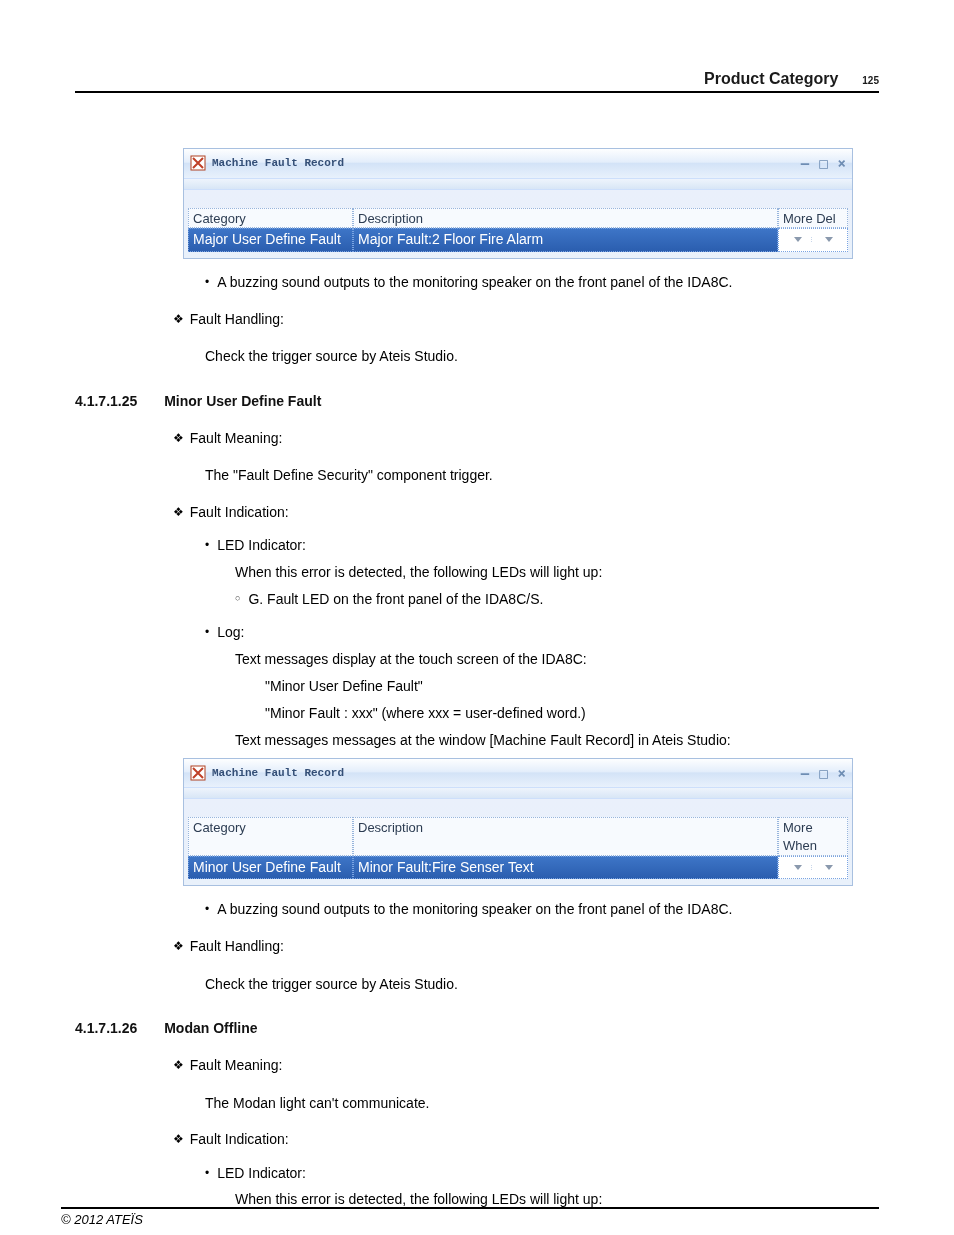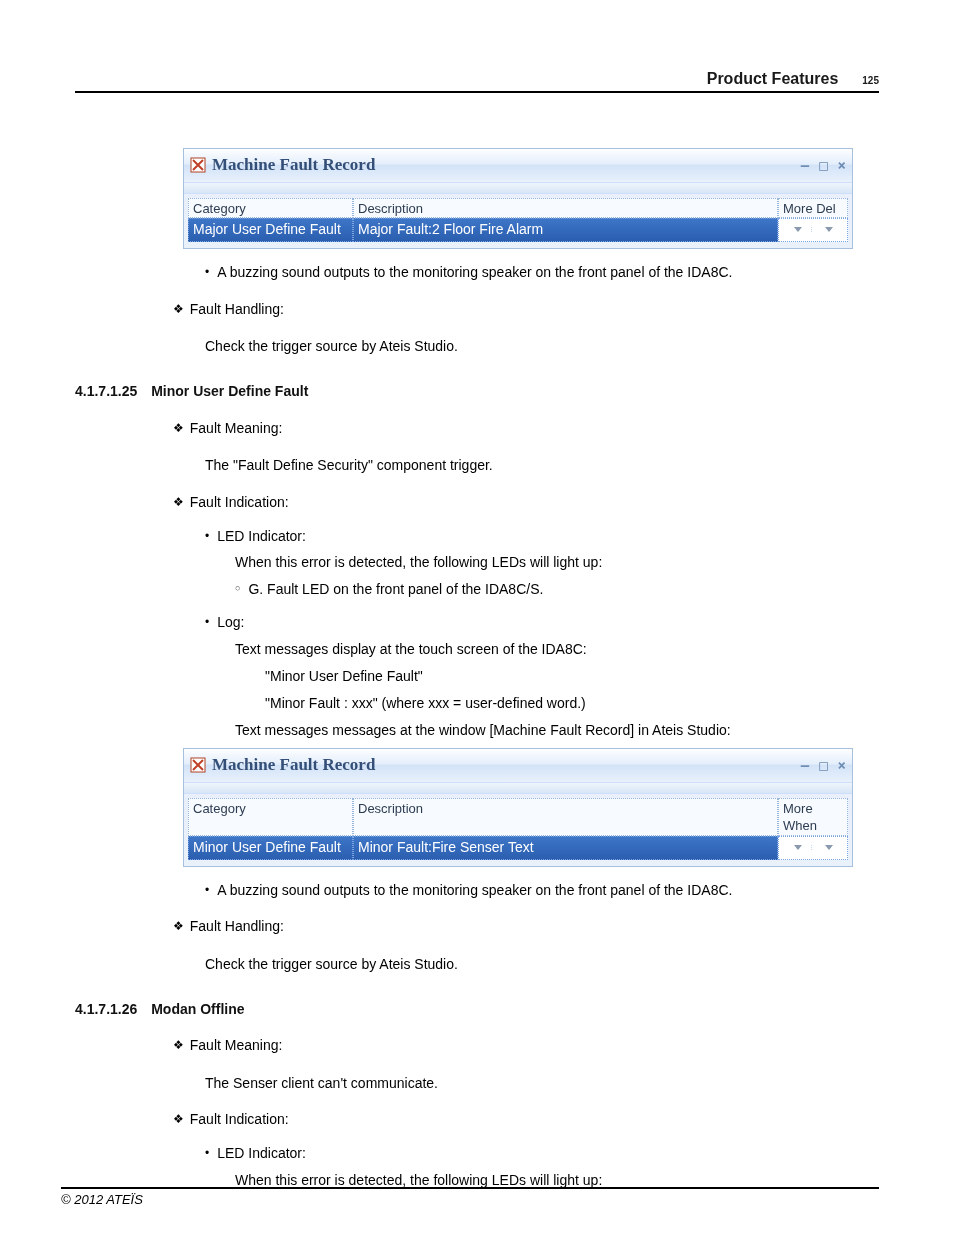--- a/index.html
+++ b/index.html
@@ -58,38 +58,38 @@
   .window-titlebar .app-icon {
     width: 16px; height: 16px;
     margin-right: 6px;
     display: inline-flex;
     align-items: center;
     justify-content: center;
   }
   .window-titlebar .app-icon svg { width:16px; height:16px; }
   .window-titlebar .title {
     flex: 1;
-    font-family: Liberation Serif, serif;
-    font-weight: bold;
-    font-size: 17px;
+    font-family: Liberation Mono, monospace;
+    font-weight: bold;
+    font-size: 11px;
   }
   .window-titlebar .winbtn {
     color: #6e8db3;
     font-size: 14px;
     margin-left: 10px;
     font-family: Consolas, monospace;
   }
   .window-toolbar {
     height: 10px;
     background: linear-gradient(#eef4fc,#d8e6f6);
     border-top: 1px solid #cddffb;
     border-bottom: 1px solid #cddffb;
   }
   .window-body {
-    padding: 4px 4px 6px 4px;
+    padding: 18px 4px 6px 4px;
     background: linear-gradient(#eaf0fb,#e9f1fb);
   }
   .head-row {
     display: flex;
     background: #f7fafe;
   }
   .head-row .cell {
     border: 1px dotted #98b5dc;
     padding: 1px 4px 0 4px;
     color: #2c3c52;
@@ -161,37 +161,37 @@
     margin-right: 8px;
     line-height: 1.9;
     color:#444;
   }
   .section-heading {
     font-weight: bold;
     font-size: 14px;
     margin: 26px 0 6px 0;
     color: #111;
   }
-  .section-heading .num { margin-right: 10px; }
+  .section-heading .num { margin-right: 23px; }
   .footer {
     position: absolute;
     left: 61px; right: 75px; bottom: 30px;
     border-top: 2px solid #000;
     padding-top: 3px;
     font-style: italic;
     font-size: 13px;
   }
 </style>
 </head>
 <body>
 
 <div class="page">
 
   <div class="top-header">
-    <span class="title">Product Features</span>
+    <span class="title">Product Category</span>
     <span class="pageno">125</span>
   </div>
 
   <div class="content">
 
     <div class="window">
       <div class="window-titlebar">
         <span class="app-icon">
           <svg viewBox="0 0 16 16">
               <rect x="1" y="1" width="14" height="14" fill="#fff" stroke="#b04020"></rect>
@@ -311,21 +311,21 @@
     <div class="indent-1">Check the trigger source by Ateis Studio.</div>
 
     <div class="section-heading">
       <span class="num">4.1.7.1.26</span>
       <span>Modan Offline</span>
     </div>
 
     <div class="bullet-diamond">
         <span>Fault Meaning:</span>
       </div>
-    <div class="indent-1">The Senser client can't communicate.</div>
+    <div class="indent-1">The Modan light can't communicate.</div>
 
     <div class="bullet-diamond">
         <span>Fault Indication:</span>
       </div>
     <div class="bullet-dot">
         <span>LED Indicator:</span>
       </div>
     <div class="indent-2">When this error is detected, the following LEDs will light up:</div>
 
   </div>

